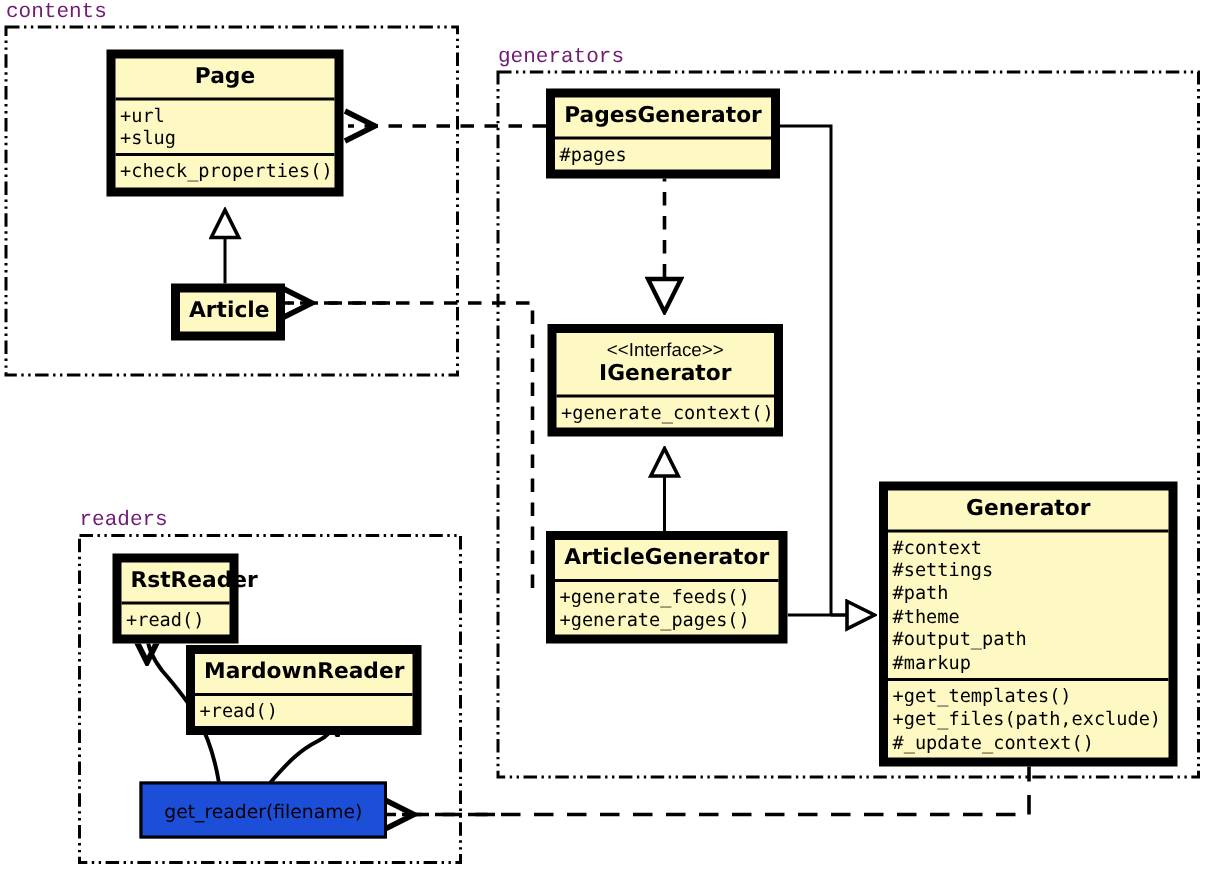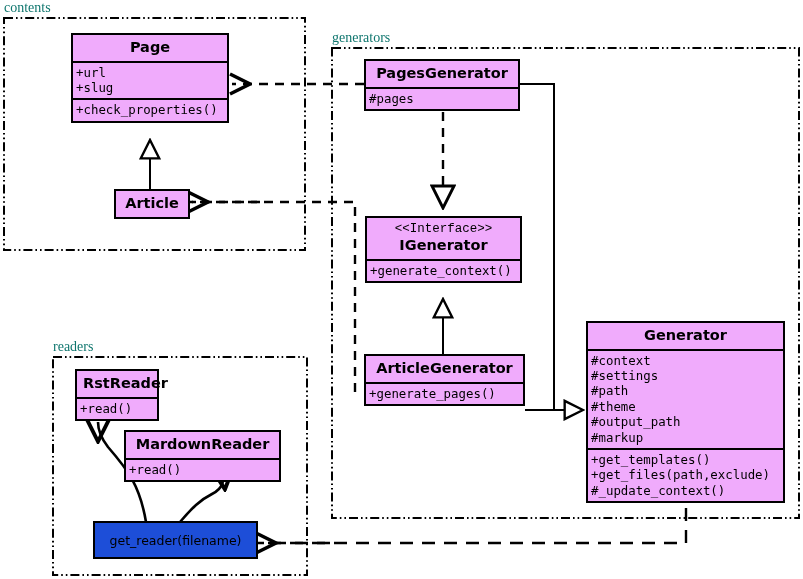--- a/index.html
+++ b/index.html
@@ -1,28 +1,28 @@
 <!DOCTYPE html>
 <html><head>
 <meta charset="utf-8">
 <style>
   html,body{margin:0;padding:0;background:#ffffff;}
   body{width:803px;height:579px;position:relative;overflow:hidden;
        font-family:"DejaVu Sans", sans-serif;}
   #stage{position:absolute;left:0;top:0;width:803px;height:579px;}
   svg#wires{position:absolute;left:0;top:0;width:803px;height:579px;pointer-events:none;}
 
-  .pkg-label{position:absolute;font-family:Liberation Serif, serif;
-             font-size:14px;color:#0f766e;white-space:nowrap;}
+  .pkg-label{position:absolute;font-family:Liberation Mono, monospace;
+             font-size:14px;color:#701a75;white-space:nowrap;}
 
-  .uml{position:absolute;background:#f0abfc;border:2px solid #000000;box-sizing:border-box;}
+  .uml{position:absolute;background:#fef9c3;border:6px solid #000000;box-sizing:border-box;}
   .uml .name{font-weight:bold;font-size:14.5px;text-align:center;
              padding:4px 6px 5px 6px;color:#000;line-height:1.15;}
   .uml .stereo{font-weight:normal;font-size:12.5px;text-align:center;
-               font-family:Liberation Mono, monospace;display:block;line-height:1.2;}
+               font-family:Liberation Sans, sans-serif;display:block;line-height:1.2;}
   .uml .sect{border-top:2px solid #000;padding:2px 3px 3px 3px;}
   .uml .sect div{font-family:"DejaVu Sans Mono", monospace;font-size:12.4px;
                  color:#000;line-height:1.24;white-space:pre;}
   .plainbox{position:absolute;background:#1d4ed8;border:2px solid #000;box-sizing:border-box;
             display:flex;align-items:center;justify-content:center;
             font-size:12.5px;color:#000;}
 </style>
 </head>
 <body>
 
@@ -139,20 +139,21 @@
       <span>IGenerator</span>
     </div>
     <div class="sect">
       <div>+generate_context()</div>
     </div>
   </div>
 
   <div class="uml" style="left:364px; top:354px; width:161px;">
     <div class="name">ArticleGenerator</div>
     <div class="sect">
+      <div>+generate_feeds()</div>
       <div>+generate_pages()</div>
     </div>
   </div>
 
   <div class="uml" style="left:586px; top:321px; width:199px;">
     <div class="name">Generator</div>
     <div class="sect">
       <div>#context</div>
       <div>#settings</div>
       <div>#path</div>

